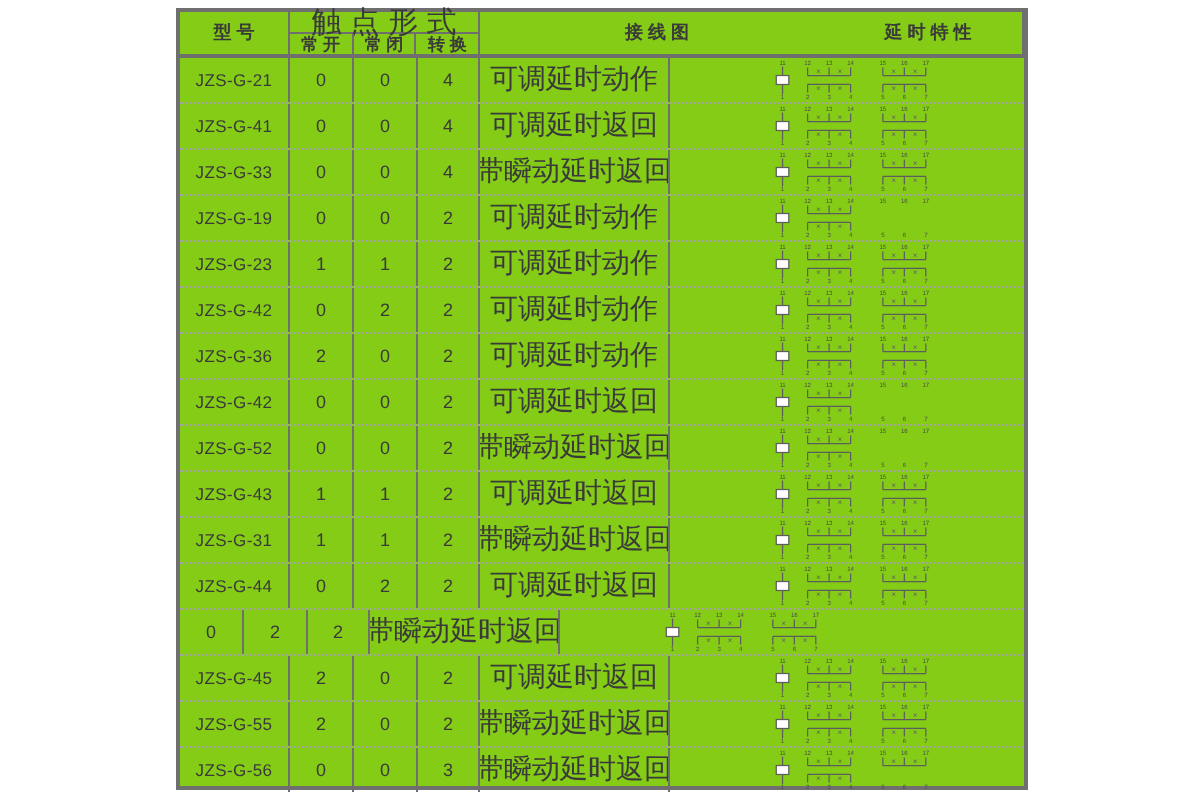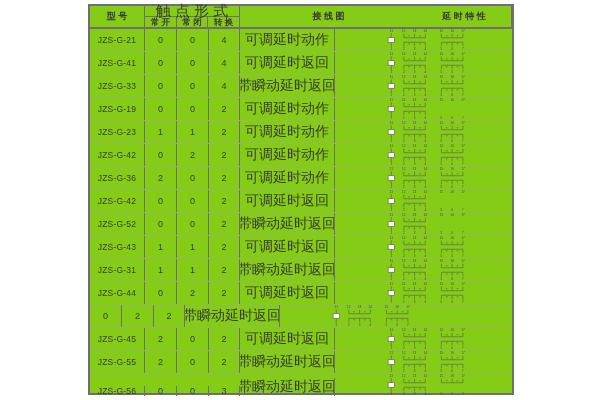--- a/index.html
+++ b/index.html
@@ -25,21 +25,21 @@
   .hdr .cell{font-size:9px;font-weight:bold;letter-spacing:0px;}
   .hgroup{width:95px;box-sizing:border-box;border-right:1px solid #6f6f6f;display:flex;flex-direction:column;}
   .hgroup-top{
     height:11px;box-sizing:border-box;border-bottom:1px solid #6f6f6f;
     display:flex;align-items:center;justify-content:center;font-size:15px;font-weight:normal;
   }
   .hgroup-bot{flex:1;display:flex;}
   .hgroup-bot .cell{font-size:8.5px;font-weight:bold;}
   .hgroup-bot .cell:last-child{border-right:none;text-align:right;}
   .row{display:flex;border-bottom:1px dotted #a3a3a3;box-sizing:border-box;}
-  .row.last{border-bottom:none;align-items:flex-end;}
+  .row.last{border-bottom:none;}
   .row .c-model{font-size:8.5px;letter-spacing:0.2px;}
   .row .c-num,.row .c-num3{font-size:9px;}
   .row .c-delay{font-size:14px;}
   .row .c-wire svg{margin-left:50px;display:block;}
 </style>
 </head>
 <body>
 
 <div class="tbl" id="tbl">
   <div class="hdr">

